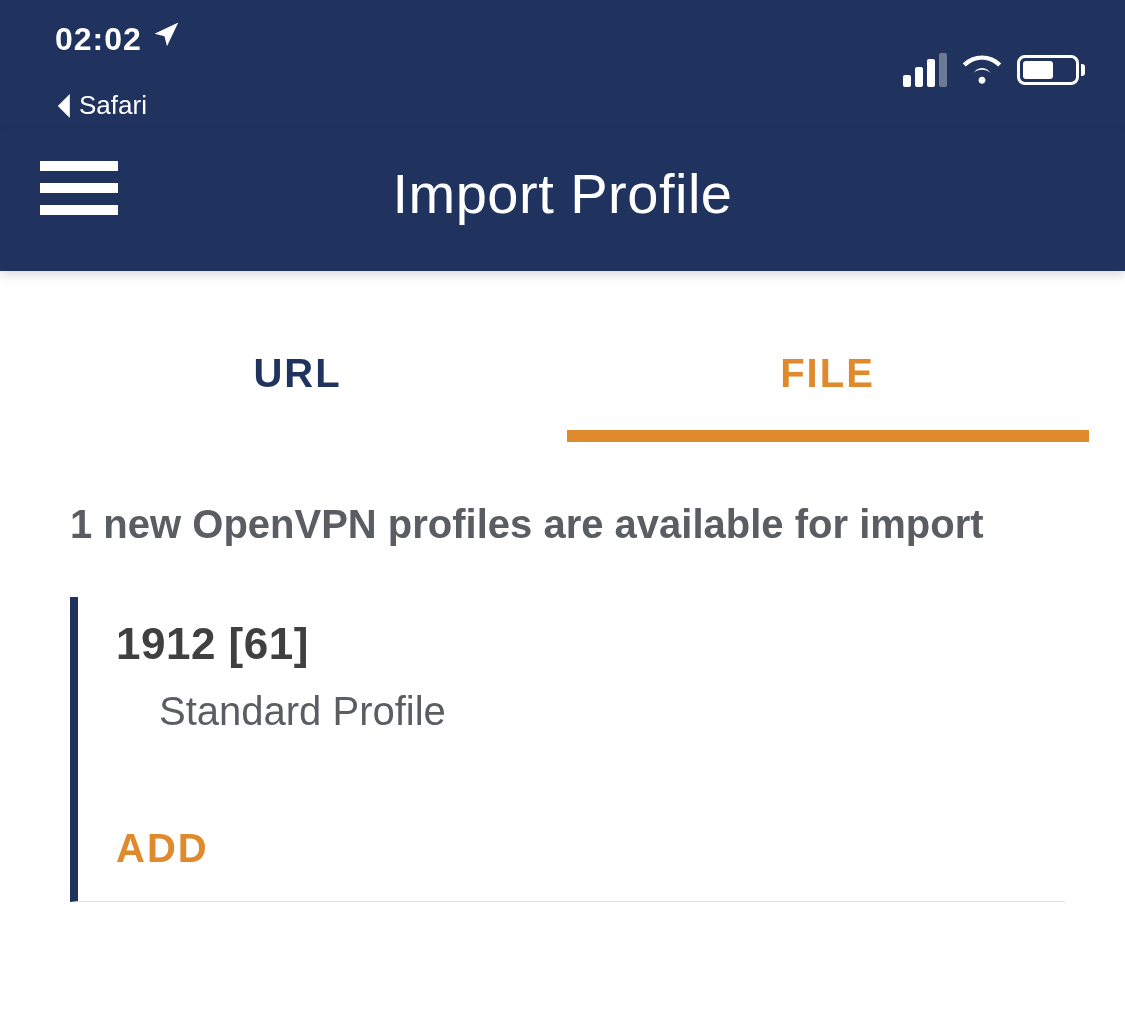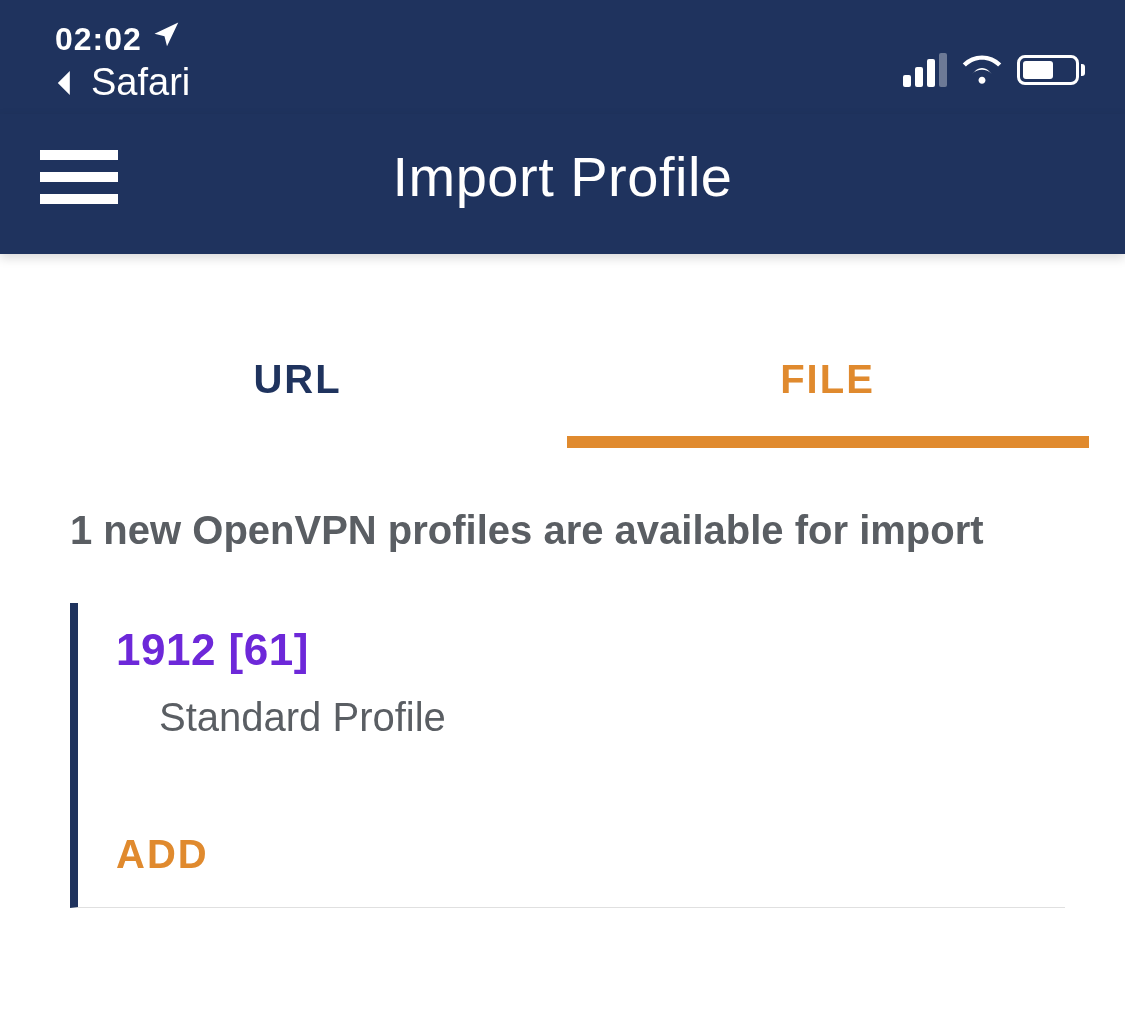--- a/index.html
+++ b/index.html
@@ -35,24 +35,24 @@
       letter-spacing: 1px;
     }
     .loc-icon svg {
       width: 30px;
       height: 30px;
       fill: #ffffff;
     }
     .back-safari {
       display: flex;
       align-items: center;
-      margin-top: 3px;
-      font-size: 38px;
+      margin-top: 32px;
+      font-size: 26px;
       font-weight: 400;
-      gap: 16px;
+      gap: 4px;
     }
     .back-safari svg {
       width: 20px;
       height: 24px;
       fill: #ffffff;
     }
     .status-right {
       display: flex;
       align-items: center;
       gap: 14px;
@@ -101,21 +101,21 @@
       width: 4px;
       height: 12px;
       background: #ffffff;
       border-radius: 0 3px 3px 0;
       margin-left: 2px;
     }
     .header-bar {
       background: #1f335e;
       color: #ffffff;
       display: flex;
-      align-items: center;
+      align-items: flex-start;
       padding: 30px 40px 45px 40px;
       box-shadow: 0 4px 10px rgba(0,0,0,0.15);
       position: relative;
     }
     .hamburger {
       width: 78px;
       height: 54px;
       display: flex;
       flex-direction: column;
       justify-content: space-between;
@@ -131,21 +131,21 @@
       text-align: center;
       font-size: 56px;
       font-weight: 400;
       letter-spacing: 0.5px;
       padding-right: 78px;
     }
     .tabs {
       display: flex;
       width: 1060px;
       margin: 0 auto;
-      padding-top: 83px;
+      padding-top: 60px;
     }
     .tab {
       flex: 1;
       text-align: center;
       font-size: 40px;
       font-weight: 700;
       letter-spacing: 2px;
       padding: 20px 0 34px 0;
       cursor: pointer;
       margin: 0 4px;
@@ -163,21 +163,21 @@
       font-weight: 700;
       padding: 60px 70px 40px 70px;
     }
     .profile-card {
       margin: 10px 60px 0 70px;
       border-left: 8px solid #1f335e;
       border-bottom: 1px solid #e0e0e0;
       padding: 22px 0 30px 38px;
     }
     .profile-name {
-      color: #6d28d9;
+      color: #404040;
       font-size: 44px;
       font-weight: 800;
       letter-spacing: 0.5px;
     }
     .profile-type {
       color: #5a5e63;
       font-size: 40px;
       font-weight: 400;
       margin-top: 20px;
       margin-left: 43px;

